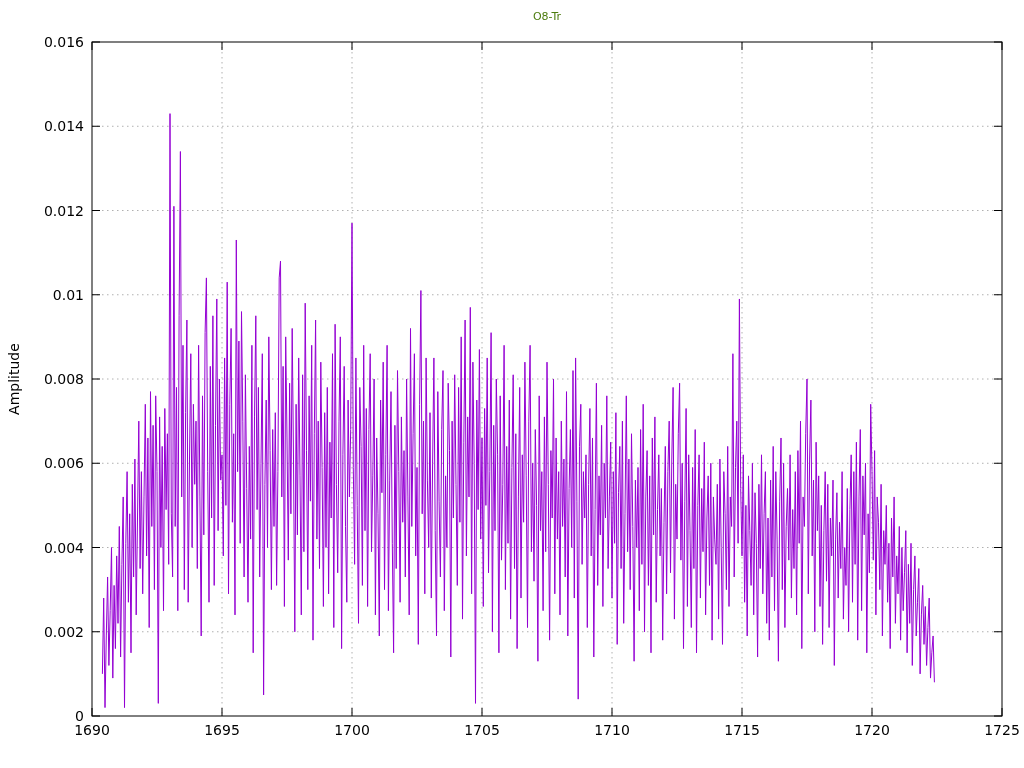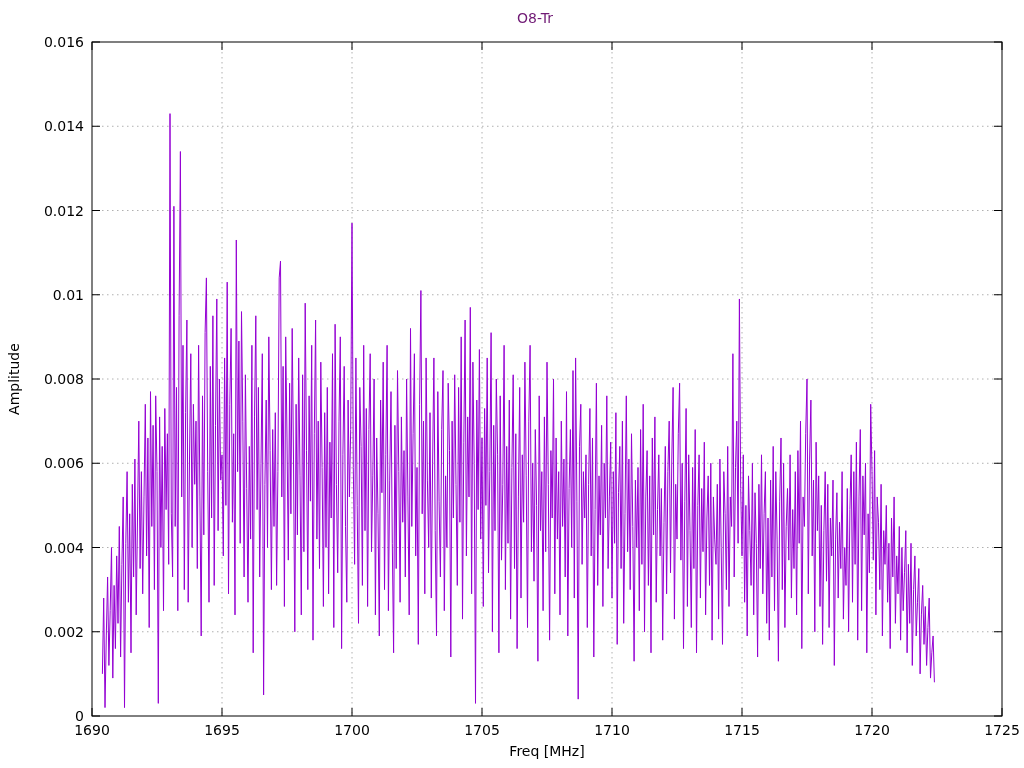--- a/index.html
+++ b/index.html
@@ -3,22 +3,22 @@
 <meta charset="utf-8">
 <style>
   html,body { margin:0; padding:0; background:#ffffff; }
   #page {
     position:relative; width:1024px; height:768px; background:#ffffff;
     font-family:"DejaVu Sans","Liberation Sans",sans-serif; color:#000000;
     overflow:hidden;
   }
   #plot-svg { position:absolute; left:0; top:0; }
   .chart-title {
-    position:absolute; left:80px; width:910px; top:10px;
-    text-align:center; font-size:14px; color:#701a75;
+    position:absolute; left:92px; width:910px; top:10px;
+    text-align:center; font-size:11px; color:#4d7c0f;
   }
   .x-label {
     position:absolute; left:92px; width:910px; top:743px;
     text-align:center; font-size:14px; color:#000;
   }
   .y-label {
     position:absolute; left:14px; top:379px; white-space:nowrap;
     transform:translate(-50%,-50%) rotate(-90deg);
     font-size:14px; color:#000;
   }
@@ -90,14 +90,13 @@
       <line x1="1002" y1="126.25" x2="994" y2="126.25" stroke="#000000" stroke-width="1"></line>
       <text x="84" y="131.25" text-anchor="end" font-size="14px" fill="#000">0.014</text>
       <line x1="92" y1="42.00" x2="100" y2="42.00" stroke="#000000" stroke-width="1"></line>
       <line x1="1002" y1="42.00" x2="994" y2="42.00" stroke="#000000" stroke-width="1"></line>
       <text x="84" y="47" text-anchor="end" font-size="14px" fill="#000">0.016</text>
       <polyline points="102.40,673.88 103.70,598.05 105.00,707.58 106.30,635.96 107.60,576.99 108.90,665.45 110.20,610.69 111.50,547.50 112.80,678.09 114.10,585.41 115.40,648.60 116.70,555.92 118.00,623.33 119.30,526.44 120.60,657.02 121.90,564.35 123.20,496.95 124.50,707.58 125.80,543.29 127.10,471.67 128.40,602.26 129.70,513.80 131.00,652.81 132.30,484.31 133.60,576.99 134.90,459.04 136.20,614.90 137.50,518.01 138.80,421.13 140.10,568.56 141.40,471.67 142.70,593.84 144.00,496.95 145.30,404.27 146.60,555.92 147.90,437.97 149.20,627.54 150.50,391.64 151.80,526.44 153.10,425.34 154.40,589.63 155.70,395.85 157.00,471.67 158.30,703.36 159.60,416.91 160.90,547.50 162.20,446.40 163.50,610.69 164.80,408.49 166.10,509.59 167.40,433.76 168.70,564.35 170.00,113.61 171.30,513.80 172.60,576.99 173.90,206.29 175.20,526.44 176.50,387.43 177.80,610.69 179.10,315.81 180.40,151.52 181.70,496.95 183.00,345.30 184.30,589.63 185.60,412.70 186.90,320.02 188.20,602.26 189.50,459.04 190.80,353.72 192.10,547.50 193.40,404.27 194.70,484.31 196.00,421.13 197.30,568.56 198.60,345.30 199.90,496.95 201.20,635.96 202.50,395.85 203.80,534.86 205.10,332.66 206.40,277.90 207.70,471.67 209.00,602.26 210.30,366.36 211.60,518.01 212.90,315.81 214.20,585.41 215.50,425.34 216.80,298.96 218.10,530.65 219.40,379.00 220.70,480.10 222.00,454.82 223.30,555.92 224.60,357.94 225.90,505.38 227.20,282.11 228.50,593.84 229.80,404.27 231.10,328.45 232.40,522.23 233.70,433.76 235.00,614.90 236.30,239.99 237.60,471.67 238.90,341.09 240.20,543.29 241.50,311.60 242.80,421.13 244.10,576.99 245.40,374.79 246.70,488.52 248.00,602.26 249.30,446.40 250.60,539.08 251.90,345.30 253.20,652.81 254.50,416.91 255.80,315.81 257.10,509.59 258.40,387.43 259.70,576.99 261.00,463.25 262.30,353.72 263.60,694.94 264.90,484.31 266.20,400.06 267.50,547.50 268.80,336.87 270.10,450.61 271.40,589.63 272.70,429.55 274.00,526.44 275.30,412.70 276.60,585.41 277.90,471.67 279.20,277.90 280.50,261.05 281.80,496.95 283.10,366.36 284.40,606.48 285.70,336.87 287.00,437.97 288.30,560.14 289.60,383.21 290.90,513.80 292.20,328.45 293.50,459.04 294.80,631.75 296.10,404.27 297.40,534.86 298.70,357.94 300.00,475.89 301.30,614.90 302.60,374.79 303.90,551.71 305.20,303.18 306.50,450.61 307.80,589.63 309.10,395.85 310.40,501.16 311.70,345.30 313.00,640.17 314.30,433.76 315.60,320.02 316.90,539.08 318.20,421.13 319.50,568.56 320.80,362.15 322.10,467.46 323.40,606.48 324.70,412.70 326.00,547.50 327.30,387.43 328.60,593.84 329.90,442.19 331.20,518.01 332.50,353.72 333.80,627.54 335.10,324.24 336.40,484.31 337.70,572.77 339.00,421.13 340.30,336.87 341.60,648.60 342.90,454.82 344.20,366.36 345.50,526.44 346.80,602.26 348.10,400.06 349.40,496.95 350.70,429.55 352.00,223.14 353.30,467.46 354.60,564.35 355.90,357.94 357.20,505.38 358.50,623.33 359.80,387.43 361.10,446.40 362.40,585.41 363.70,345.30 365.00,530.65 366.30,408.49 367.60,606.48 368.90,429.55 370.20,353.72 371.50,551.71 372.80,475.89 374.10,379.00 375.40,614.90 376.70,437.97 378.00,513.80 379.30,635.96 380.60,400.06 381.90,492.74 383.20,362.15 384.50,589.63 385.80,454.82 387.10,345.30 388.40,610.69 389.70,480.10 391.00,391.64 392.30,543.29 393.60,652.81 394.90,425.34 396.20,568.56 397.50,370.57 398.80,471.67 400.10,602.26 401.40,416.91 402.70,522.23 404.00,450.61 405.30,576.99 406.60,379.00 407.90,496.95 409.20,614.90 410.50,328.45 411.80,526.44 413.10,433.76 414.40,353.72 415.70,555.92 417.00,467.46 418.30,644.39 419.60,404.27 420.90,290.54 422.20,513.80 423.50,421.13 424.80,593.84 426.10,357.94 427.40,480.10 428.70,547.50 430.00,412.70 431.30,598.05 432.60,463.25 433.90,357.94 435.20,530.65 436.50,635.96 437.80,391.64 439.10,501.16 440.40,576.99 441.70,429.55 443.00,370.57 444.30,610.69 445.60,475.89 446.90,547.50 448.20,383.21 449.50,450.61 450.80,657.02 452.10,421.13 453.40,518.01 454.70,374.79 456.00,484.31 457.30,585.41 458.60,387.43 459.90,522.23 461.20,336.87 462.50,619.11 463.80,442.19 465.10,320.02 466.40,555.92 467.70,416.91 469.00,496.95 470.30,307.39 471.60,593.84 472.90,362.15 474.20,463.25 475.50,703.36 476.80,400.06 478.10,509.59 479.40,349.51 480.70,539.08 482.00,437.97 483.30,606.48 484.60,408.49 485.90,505.38 487.20,357.94 488.50,572.77 489.80,471.67 491.10,332.66 492.40,631.75 493.70,425.34 495.00,530.65 496.30,379.00 497.60,454.82 498.90,652.81 500.20,395.85 501.50,560.14 502.80,484.31 504.10,345.30 505.40,589.63 506.70,446.40 508.00,543.29 509.30,400.06 510.60,619.11 511.90,467.46 513.20,374.79 514.50,568.56 515.80,433.76 517.10,648.60 518.40,496.95 519.70,387.43 521.00,598.05 522.30,454.82 523.60,522.23 524.90,362.15 526.20,475.89 527.50,627.54 528.80,421.13 530.10,345.30 531.40,551.71 532.70,463.25 534.00,581.20 535.30,429.55 536.60,505.38 537.90,661.24 539.20,395.85 540.50,530.65 541.80,471.67 543.10,610.69 544.40,416.91 545.70,551.71 547.00,362.15 548.30,484.31 549.60,640.17 550.90,450.61 552.20,518.01 553.50,379.00 554.80,593.84 556.10,437.97 557.40,539.08 558.70,471.67 560.00,614.90 561.30,421.13 562.60,526.44 563.90,459.04 565.20,576.99 566.50,391.64 567.80,635.96 569.10,488.52 570.40,429.55 571.70,547.50 573.00,370.57 574.30,598.05 575.60,357.94 576.90,501.16 578.20,699.15 579.50,446.40 580.80,404.27 582.10,564.35 583.40,471.67 584.70,518.01 586.00,454.82 587.30,627.54 588.60,484.31 589.90,408.49 591.20,555.92 592.50,437.97 593.80,657.02 595.10,509.59 596.40,383.21 597.70,585.41 599.00,475.89 600.30,534.86 601.60,425.34 602.90,606.48 604.20,463.25 605.50,518.01 606.80,395.85 608.10,568.56 609.40,496.95 610.70,442.19 612.00,598.05 613.30,471.67 614.60,543.29 615.90,412.70 617.20,644.39 618.50,492.74 619.80,446.40 621.10,568.56 622.40,421.13 623.70,623.33 625.00,513.80 626.30,395.85 627.60,551.71 628.90,459.04 630.20,589.63 631.50,433.76 632.80,526.44 634.10,661.24 635.40,480.10 636.70,547.50 638.00,467.46 639.30,610.69 640.60,429.55 641.90,564.35 643.20,404.27 644.50,631.75 645.80,496.95 647.10,450.61 648.40,585.41 649.70,475.89 651.00,652.81 652.30,437.97 653.60,534.86 654.90,416.91 656.20,602.26 657.50,509.59 658.80,454.82 660.10,555.92 661.40,488.52 662.70,640.17 664.00,522.23 665.30,446.40 666.60,593.84 667.90,471.67 669.20,421.13 670.50,572.77 671.80,459.04 673.10,387.43 674.40,619.11 675.70,484.31 677.00,539.08 678.30,433.76 679.60,383.21 680.90,560.14 682.20,463.25 683.50,648.60 684.80,501.16 686.10,408.49 687.40,606.48 688.70,454.82 690.00,530.65 691.30,627.54 692.60,467.46 693.90,568.56 695.20,429.55 696.50,652.81 697.80,505.38 699.10,454.82 700.40,598.05 701.70,488.52 703.00,551.71 704.30,442.19 705.60,614.90 706.90,518.01 708.20,475.89 709.50,585.41 710.80,463.25 712.10,640.17 713.40,496.95 714.70,539.08 716.00,564.35 717.30,484.31 718.60,619.11 719.90,459.04 721.20,547.50 722.50,644.39 723.80,471.67 725.10,513.80 726.40,589.63 727.70,446.40 729.00,606.48 730.30,496.95 731.60,526.44 732.90,353.72 734.20,576.99 735.50,467.46 736.80,421.13 738.10,543.29 739.40,298.96 740.70,488.52 742.00,555.92 743.30,454.82 744.60,602.26 745.90,505.38 747.20,635.96 748.50,475.89 749.80,530.65 751.10,585.41 752.40,463.25 753.70,614.90 755.00,492.74 756.30,543.29 757.60,657.02 758.90,484.31 760.20,568.56 761.50,454.82 762.80,593.84 764.10,513.80 765.40,471.67 766.70,623.33 768.00,518.01 769.30,640.17 770.60,480.10 771.90,576.99 773.20,446.40 774.50,610.69 775.80,471.67 777.10,539.08 778.40,661.24 779.70,501.16 781.00,437.97 782.30,589.63 783.60,463.25 784.90,627.54 786.20,526.44 787.50,488.52 788.80,560.14 790.10,454.82 791.40,598.05 792.70,509.59 794.00,568.56 795.30,471.67 796.60,614.90 797.90,450.61 799.20,543.29 800.50,421.13 801.80,648.60 803.10,496.95 804.40,526.44 805.70,433.76 807.00,379.00 808.30,593.84 809.60,459.04 810.90,400.06 812.20,555.92 813.50,480.10 814.80,631.75 816.10,442.19 817.40,530.65 818.70,475.89 820.00,606.48 821.30,505.38 822.60,644.39 823.90,530.65 825.20,471.67 826.50,581.20 827.80,484.31 829.10,627.54 830.40,518.01 831.70,555.92 833.00,480.10 834.30,665.45 835.60,539.08 836.90,492.74 838.20,598.05 839.50,522.23 840.80,568.56 842.10,471.67 843.40,619.11 844.70,547.50 846.00,585.41 847.30,488.52 848.60,631.75 849.90,509.59 851.20,454.82 852.50,602.26 853.80,471.67 855.10,564.35 856.40,442.19 857.70,640.17 859.00,496.95 860.30,429.55 861.60,610.69 862.90,475.89 864.20,534.86 865.50,463.25 866.80,652.81 868.10,513.80 869.40,572.77 870.70,404.27 872.00,471.67 873.30,560.14 874.60,450.61 875.90,614.90 877.20,496.95 878.50,522.23 879.80,589.63 881.10,484.31 882.40,635.96 883.70,530.65 885.00,564.35 886.30,505.38 887.60,602.26 888.90,543.29 890.20,648.60 891.50,518.01 892.80,576.99 894.10,496.95 895.40,623.33 896.70,555.92 898.00,593.84 899.30,526.44 900.60,640.17 901.90,547.50 903.20,610.69 904.50,572.77 905.80,530.65 907.10,652.81 908.40,564.35 909.70,623.33 911.00,543.29 912.30,665.45 913.60,589.63 914.90,555.92 916.20,635.96 917.50,602.26 918.80,568.56 920.10,673.88 921.40,614.90 922.70,585.41 924.00,644.39 925.30,606.48 926.60,665.45 927.90,627.54 929.20,598.05 930.50,678.09 931.80,652.81 933.10,635.96 934.40,682.30" fill="none" stroke="#9400d3" stroke-width="1"></polyline>
       <rect x="92" y="42" width="910" height="674" fill="none" stroke="#000000" stroke-width="1"></rect>
     </svg>
   <div class="chart-title">O8-Tr</div>
   <div class="y-label">Amplitude</div>
-  <div class="x-label">Freq [MHz]</div>
 </div>
 
 </body></html>

